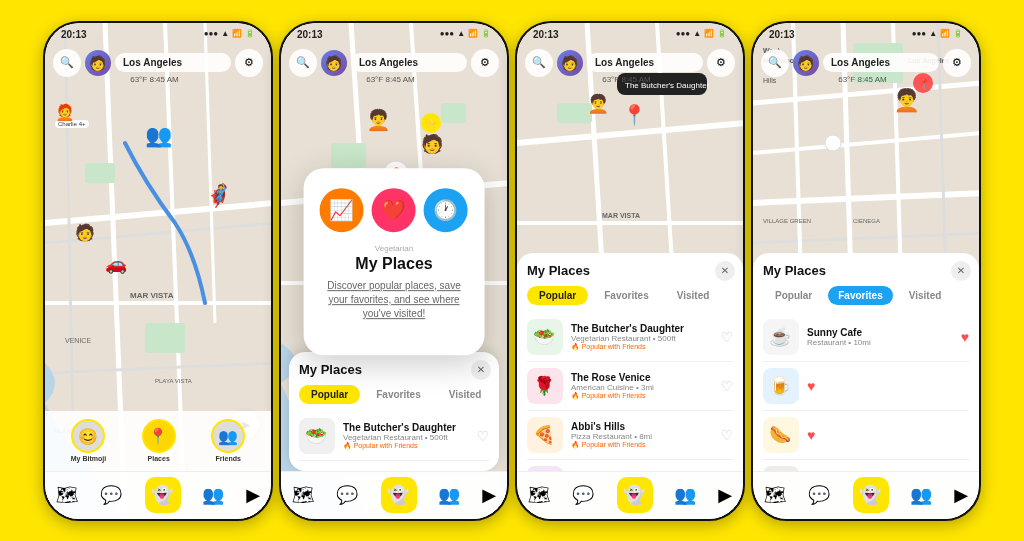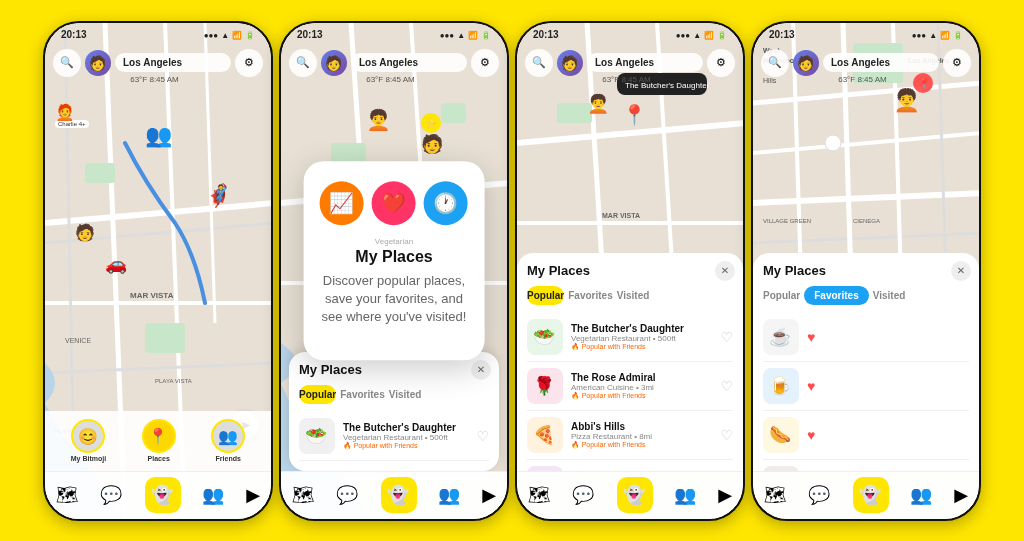--- a/index.html
+++ b/index.html
@@ -37,21 +37,21 @@
       position: relative;
       overflow: hidden;
       border-radius: 34px;
       display: flex;
       flex-direction: column;
     }
     
     .status-bar {
       display: flex;
       justify-content: space-between;
-      align-items: flex-end;
+      align-items: flex-start;
       padding: 6px 16px 2px;
       background: transparent;
       position: absolute;
       top: 0;
       left: 0;
       right: 0;
       z-index: 10;
     }
     .status-time {
       font-size: 10px;
@@ -154,21 +154,21 @@
       font-weight: 700;
       color: #111;
       margin-bottom: 8px;
     }
     .panel-tabs {
       display: flex;
       gap: 4px;
       margin-bottom: 8px;
     }
     .tab-btn {
-      padding: 4px 0;
+      padding: 4px 12px;
       border-radius: 16px;
       font-size: 10px;
       font-weight: 600;
       border: none;
       cursor: pointer;
     }
     .tab-active {
       background: #FFE600;
       color: #222;
     }
@@ -262,24 +262,25 @@
       color: #aaa;
       margin-bottom: 2px;
     }
     .intro-title {
       font-size: 16px;
       font-weight: 800;
       color: #111;
       margin-bottom: 6px;
     }
     .intro-desc {
-      font-size: 13px;
+      font-size: 10px;
       color: #666;
       margin-bottom: 14px;
       line-height: 1.4;
+      text-decoration: underline;
     }
     .lets-go-btn {
       background: #222;
       color: #fff;
       border: none;
       border-radius: 24px;
       padding: 10px 28px;
       font-size: 12px;
       font-weight: 700;
       cursor: pointer;
@@ -565,21 +566,21 @@
           <div class="place-info">
               <div class="place-name">The Butcher's Daughter</div>
               <div class="place-type">Vegetarian Restaurant • 500ft</div>
               <div class="place-popular">🔥 Popular with Friends</div>
             </div>
           <span class="heart-icon">♡</span>
         </div>
         <div class="place-item">
           <div class="place-img food-avatar" style="background:#fce4ec;font-size:18px;">🌹</div>
           <div class="place-info">
-              <div class="place-name">The Rose Admiral</div>
+              <div class="place-name">The Rose Venice</div>
               <div class="place-type">American Cuisine • 3mi</div>
               <div class="place-popular">🔥 Popular with Friends</div>
             </div>
           <span class="heart-icon">♡</span>
         </div>
         <div class="place-item">
           <div class="place-img food-avatar" style="background:#fff3e0;font-size:18px;">🍕</div>
           <div class="place-info">
               <div class="place-name">Abbi's Hills</div>
               <div class="place-type">Pizza Restaurant • 8mi</div>
@@ -662,20 +663,24 @@
         <div class="close-btn">✕</div>
         <div class="panel-title">My Places</div>
         <div class="panel-tabs">
           <button class="tab-btn tab-inactive">Popular</button>
           <button class="tab-btn tab-active-blue tab-btn" style="background:#1DA1F2;color:#fff;padding:4px 10px;border-radius:16px;font-size:10px;font-weight:600;border:none;cursor:pointer;">Favorites</button>
           <button class="tab-btn tab-inactive">Visited</button>
         </div>
 
         <div class="place-item">
           <div class="place-img food-avatar" style="background:#f5f5f5;font-size:18px;">☕</div>
+          <div class="place-info">
+            <div class="place-name">Sunny Cafe</div>
+            <div class="place-type">Restaurant • 10mi</div>
+          </div>
           <span class="heart-icon heart-active">♥</span>
         </div>
         <div class="place-item">
           <div class="place-img food-avatar" style="background:#e3f2fd;font-size:18px;">🍺</div>
           <span class="heart-icon heart-active">♥</span>
         </div>
         <div class="place-item">
           <div class="place-img food-avatar" style="background:#fff8e1;font-size:18px;">🌭</div>
           <span class="heart-icon heart-active">♥</span>
         </div>

